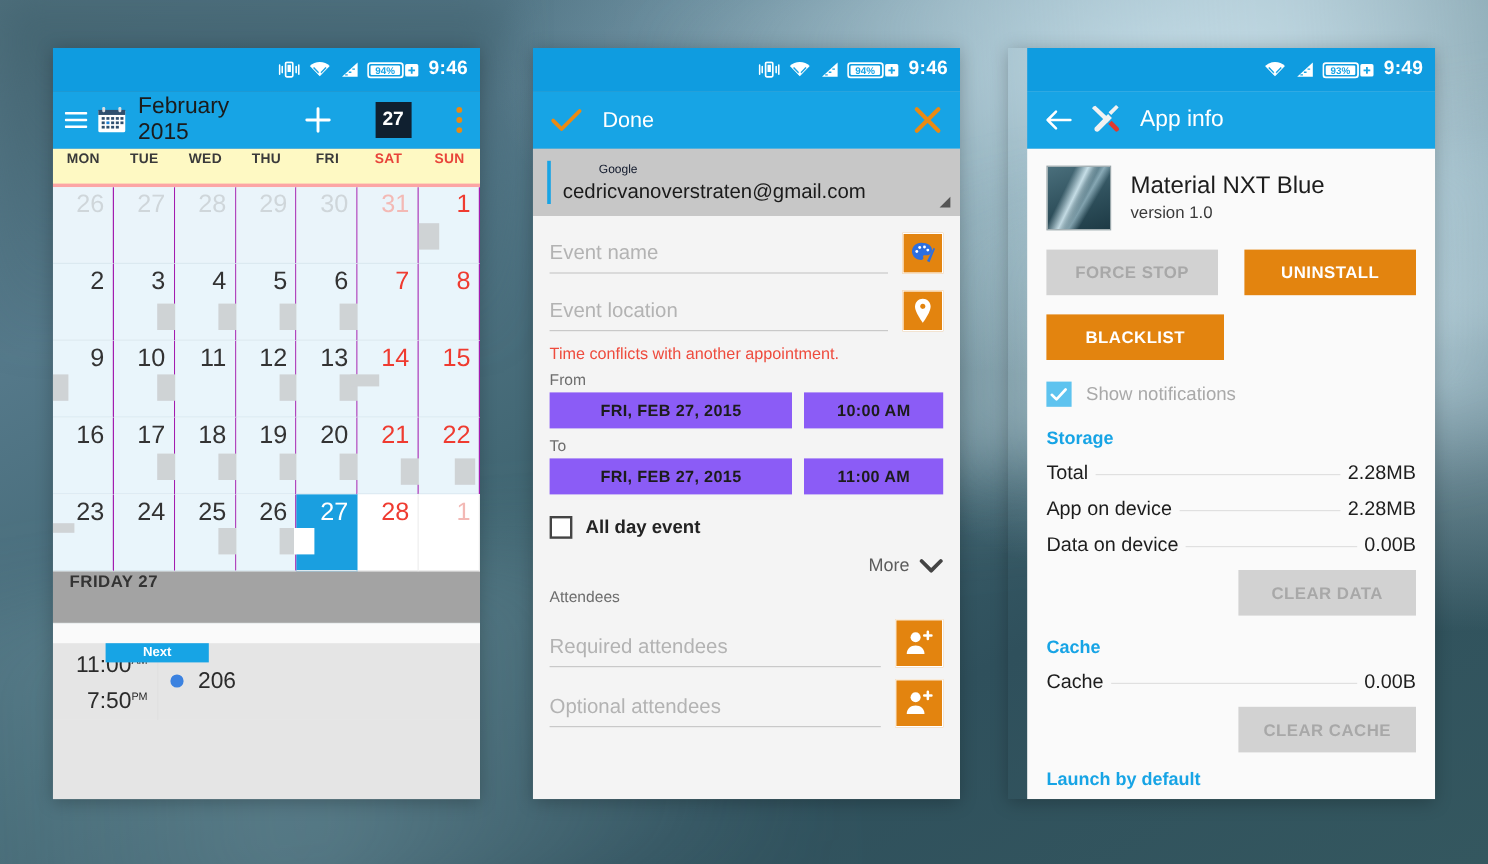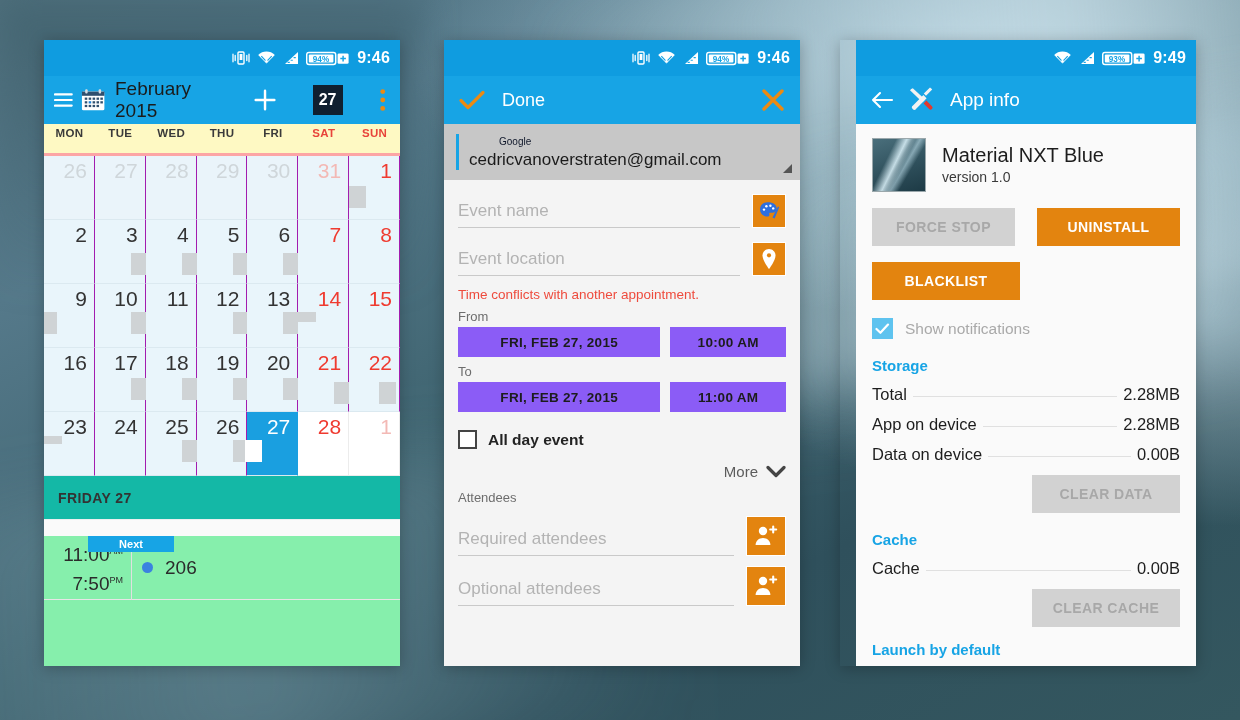--- a/index.html
+++ b/index.html
@@ -87,25 +87,25 @@
   .cal-num.dim { color: #cfd6da; }
   .cal-num.dim-red { color: #f3b9b5; }
   .cal-num.red { color: #ef3b30; }
   .cal-num.white { color: #fff; }
   .marker {
     position: absolute; width: 17px; height: 22px; background: #cfd3d5;
   }
   .marker.white { background: #ffffff; }
 
   .agenda-head {
-    height: 44px; background: #14b8a6; display: flex; align-items: center;
+    height: 44px; background: #a3a3a3; display: flex; align-items: flex-start;
     padding-left: 14px; border-bottom: 1px solid #eceff0;
   }
   .agenda-head-txt { font-size: 14px; font-weight: bold; color: #333; letter-spacing: .4px; }
-  .agenda-area { background: #86efac; height: 150px; position: relative; }
+  .agenda-area { background: #e5e5e5; height: 150px; position: relative; }
   .next-tag {
     position: absolute; left: 44px; top: 0; width: 86px; height: 16px;
     background: #17a4e5; color: #fff; font-size: 11px; font-weight: bold;
     text-align: center; line-height: 16px;
   }
   .agenda-row {
     display: flex; align-items: center; height: 64px; margin-top: 16px;
     border-bottom: 1px solid #e6e6e6;
   }
   .agenda-times {

